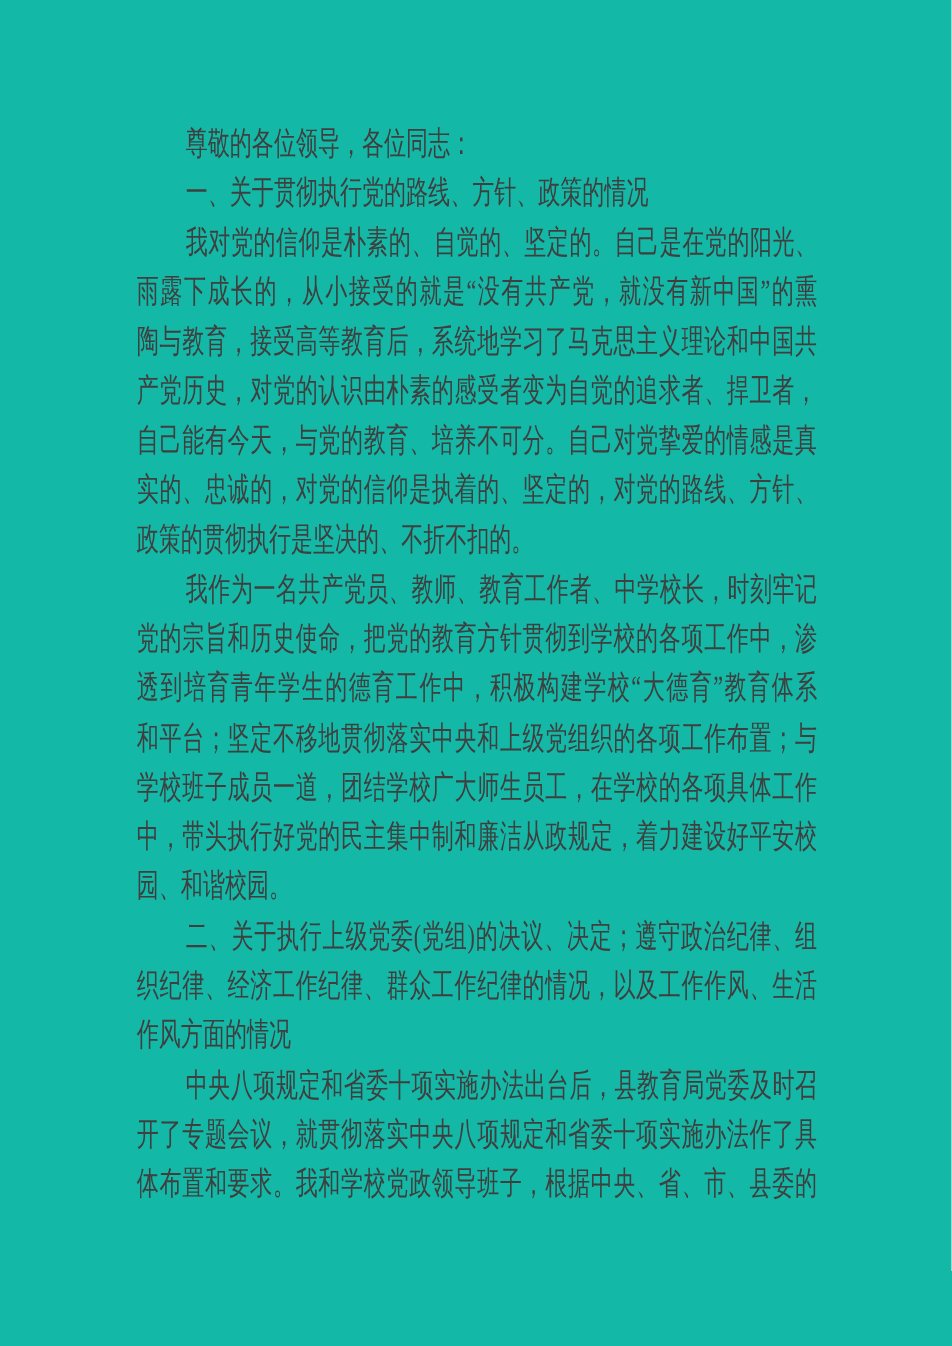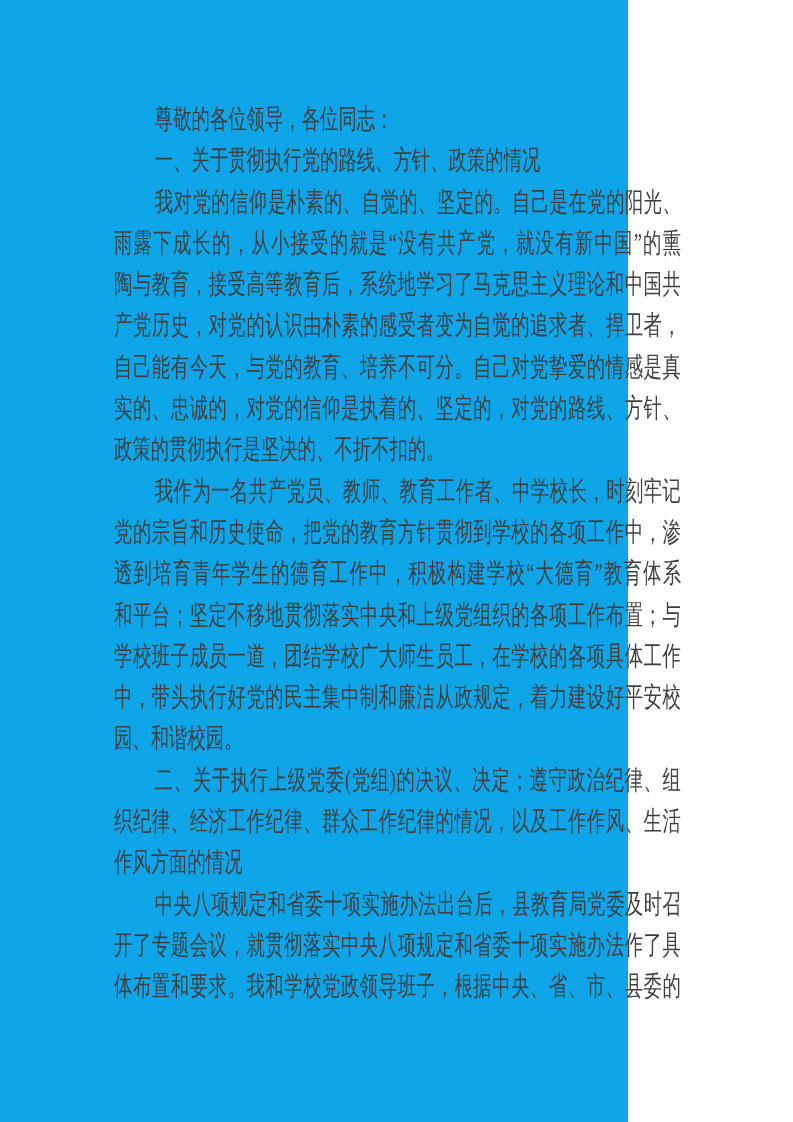--- a/index.html
+++ b/index.html
@@ -9,23 +9,23 @@
   }
   body {
     width: 793px;
     height: 1122px;
     position: relative;
     overflow: hidden;
   }
   .page {
     position: absolute;
     left: 0; top: 0;
-    width: 628px;
+    width: 793px;
     height: 1122px;
-    background: #0ea5e9;
+    background: #14b8a6;
   }
   .text-block {
     position: absolute;
     left: 114px;
     top: 99px;
     width: 834px;               
     transform: scaleX(0.68);
     transform-origin: top left;
     font-family: "Liberation Serif", "DejaVu Serif", serif;
     font-size: 27px;

